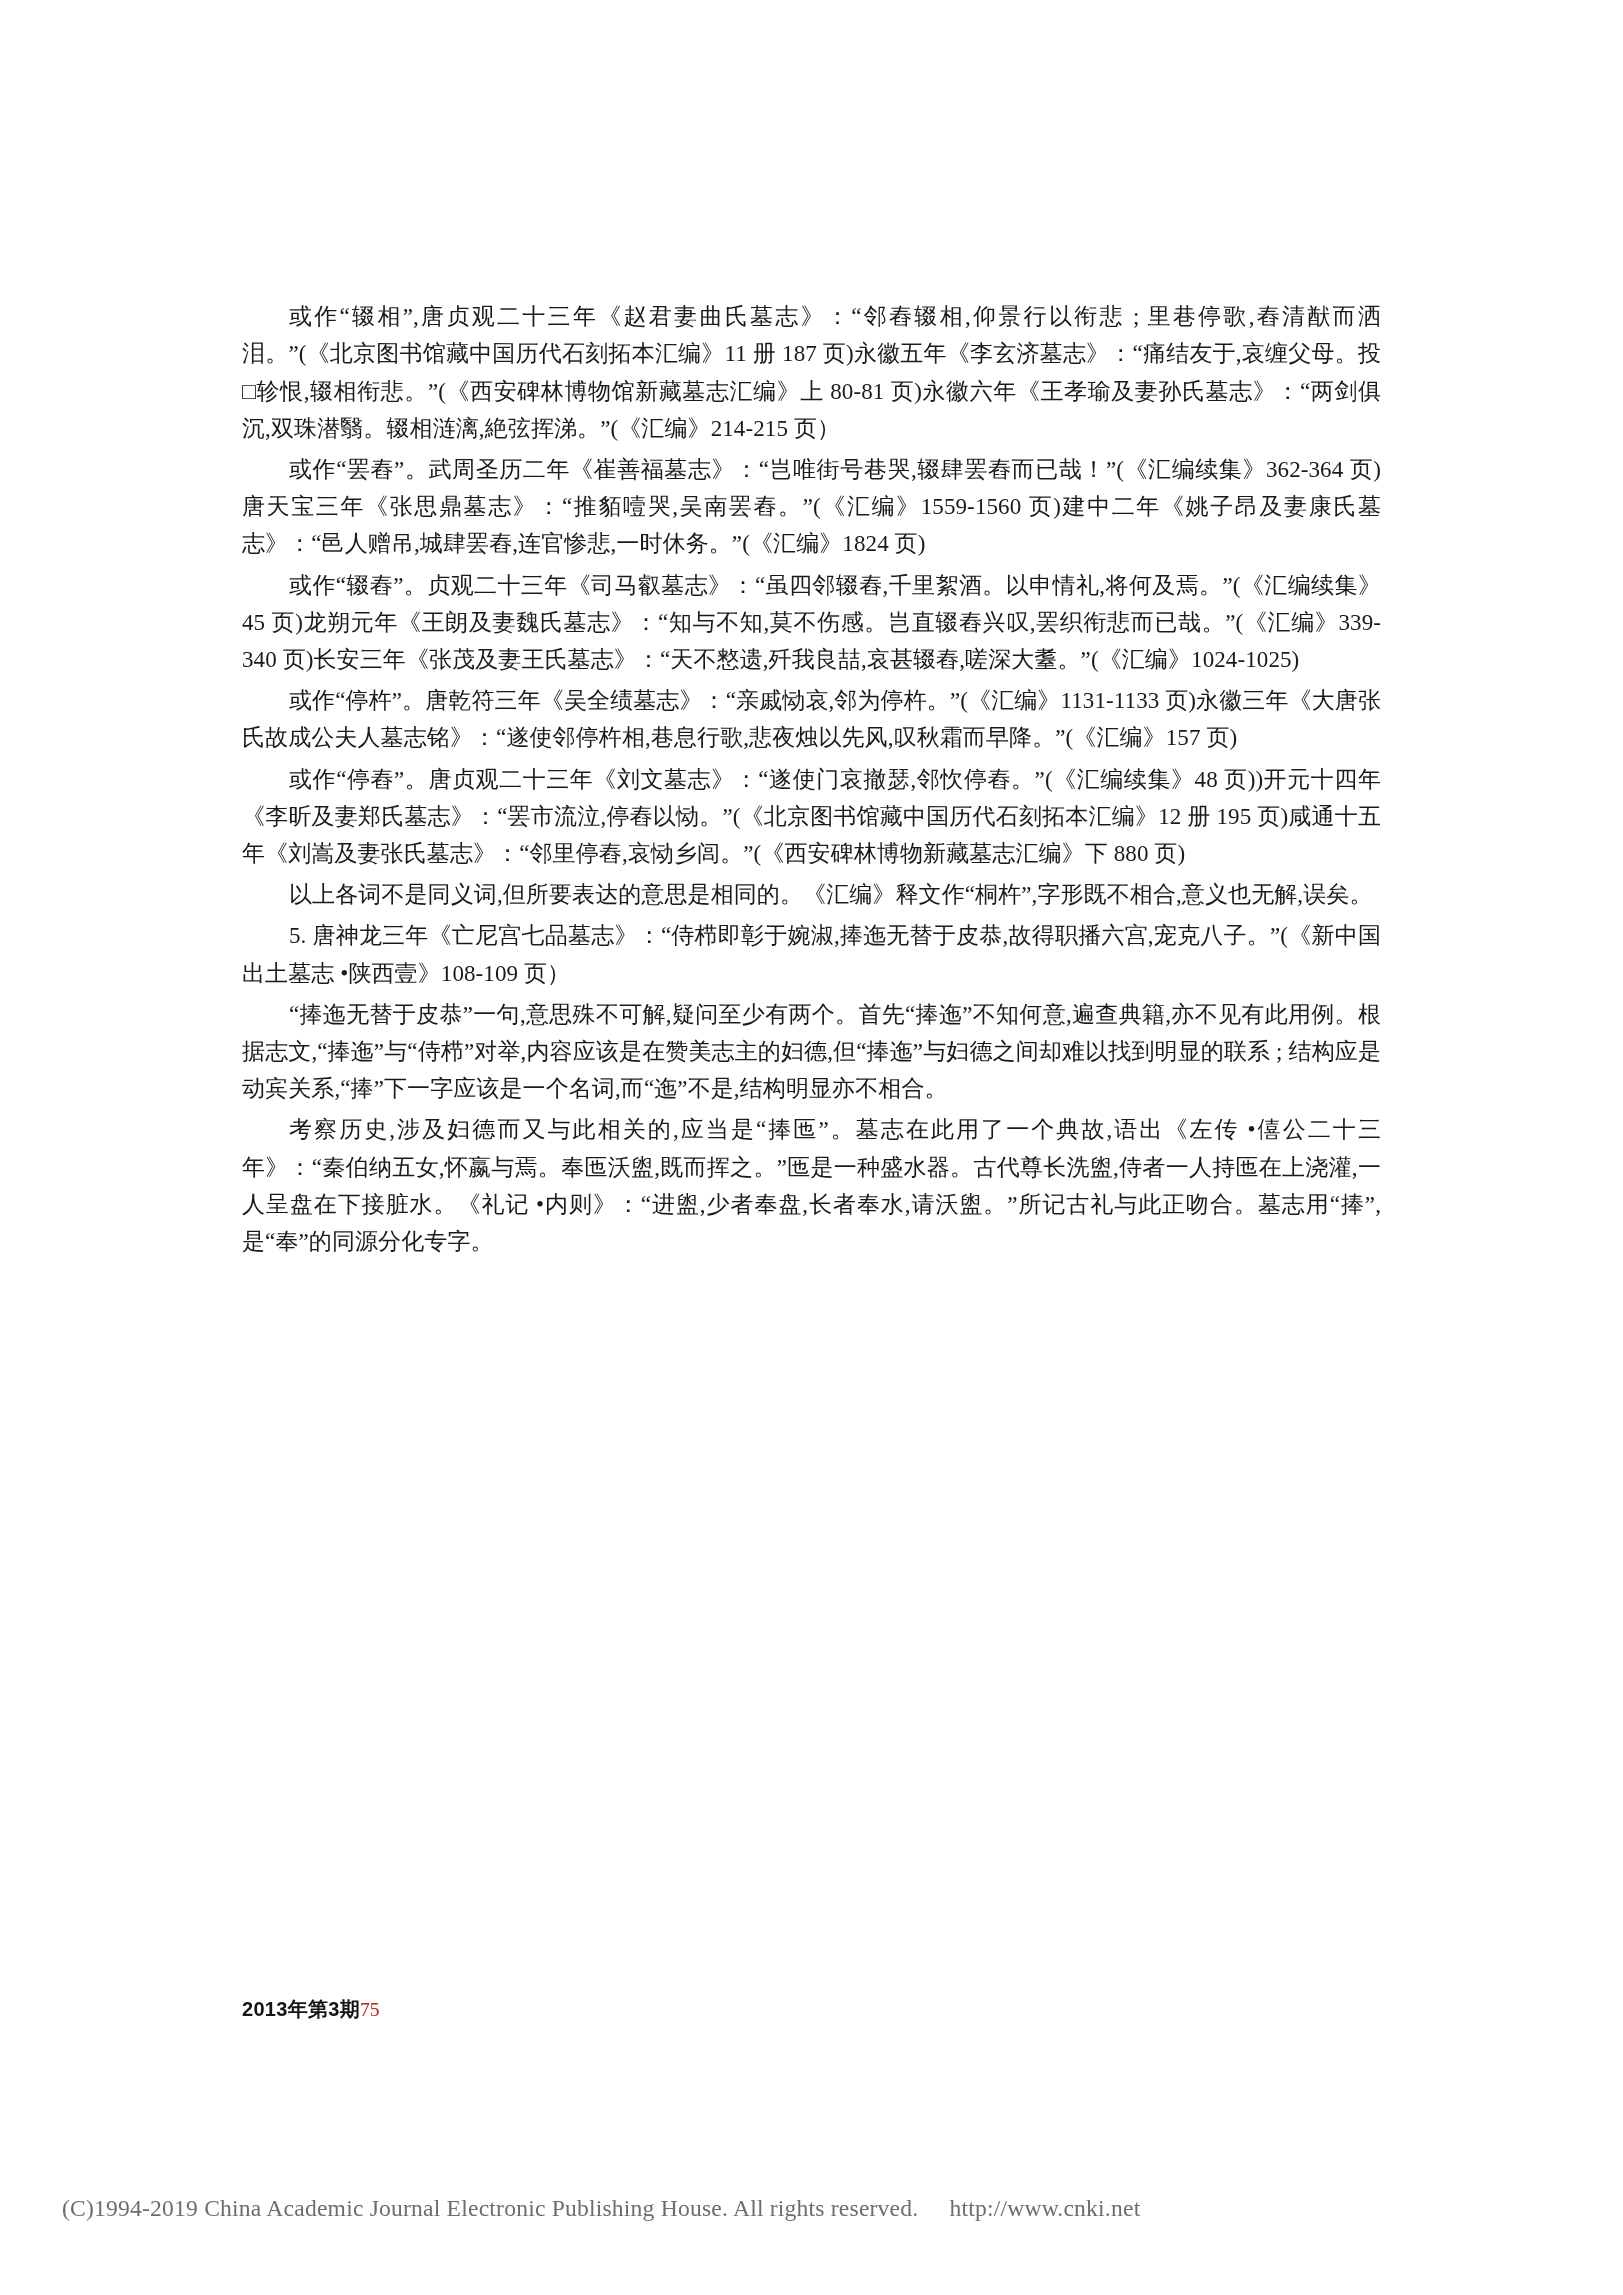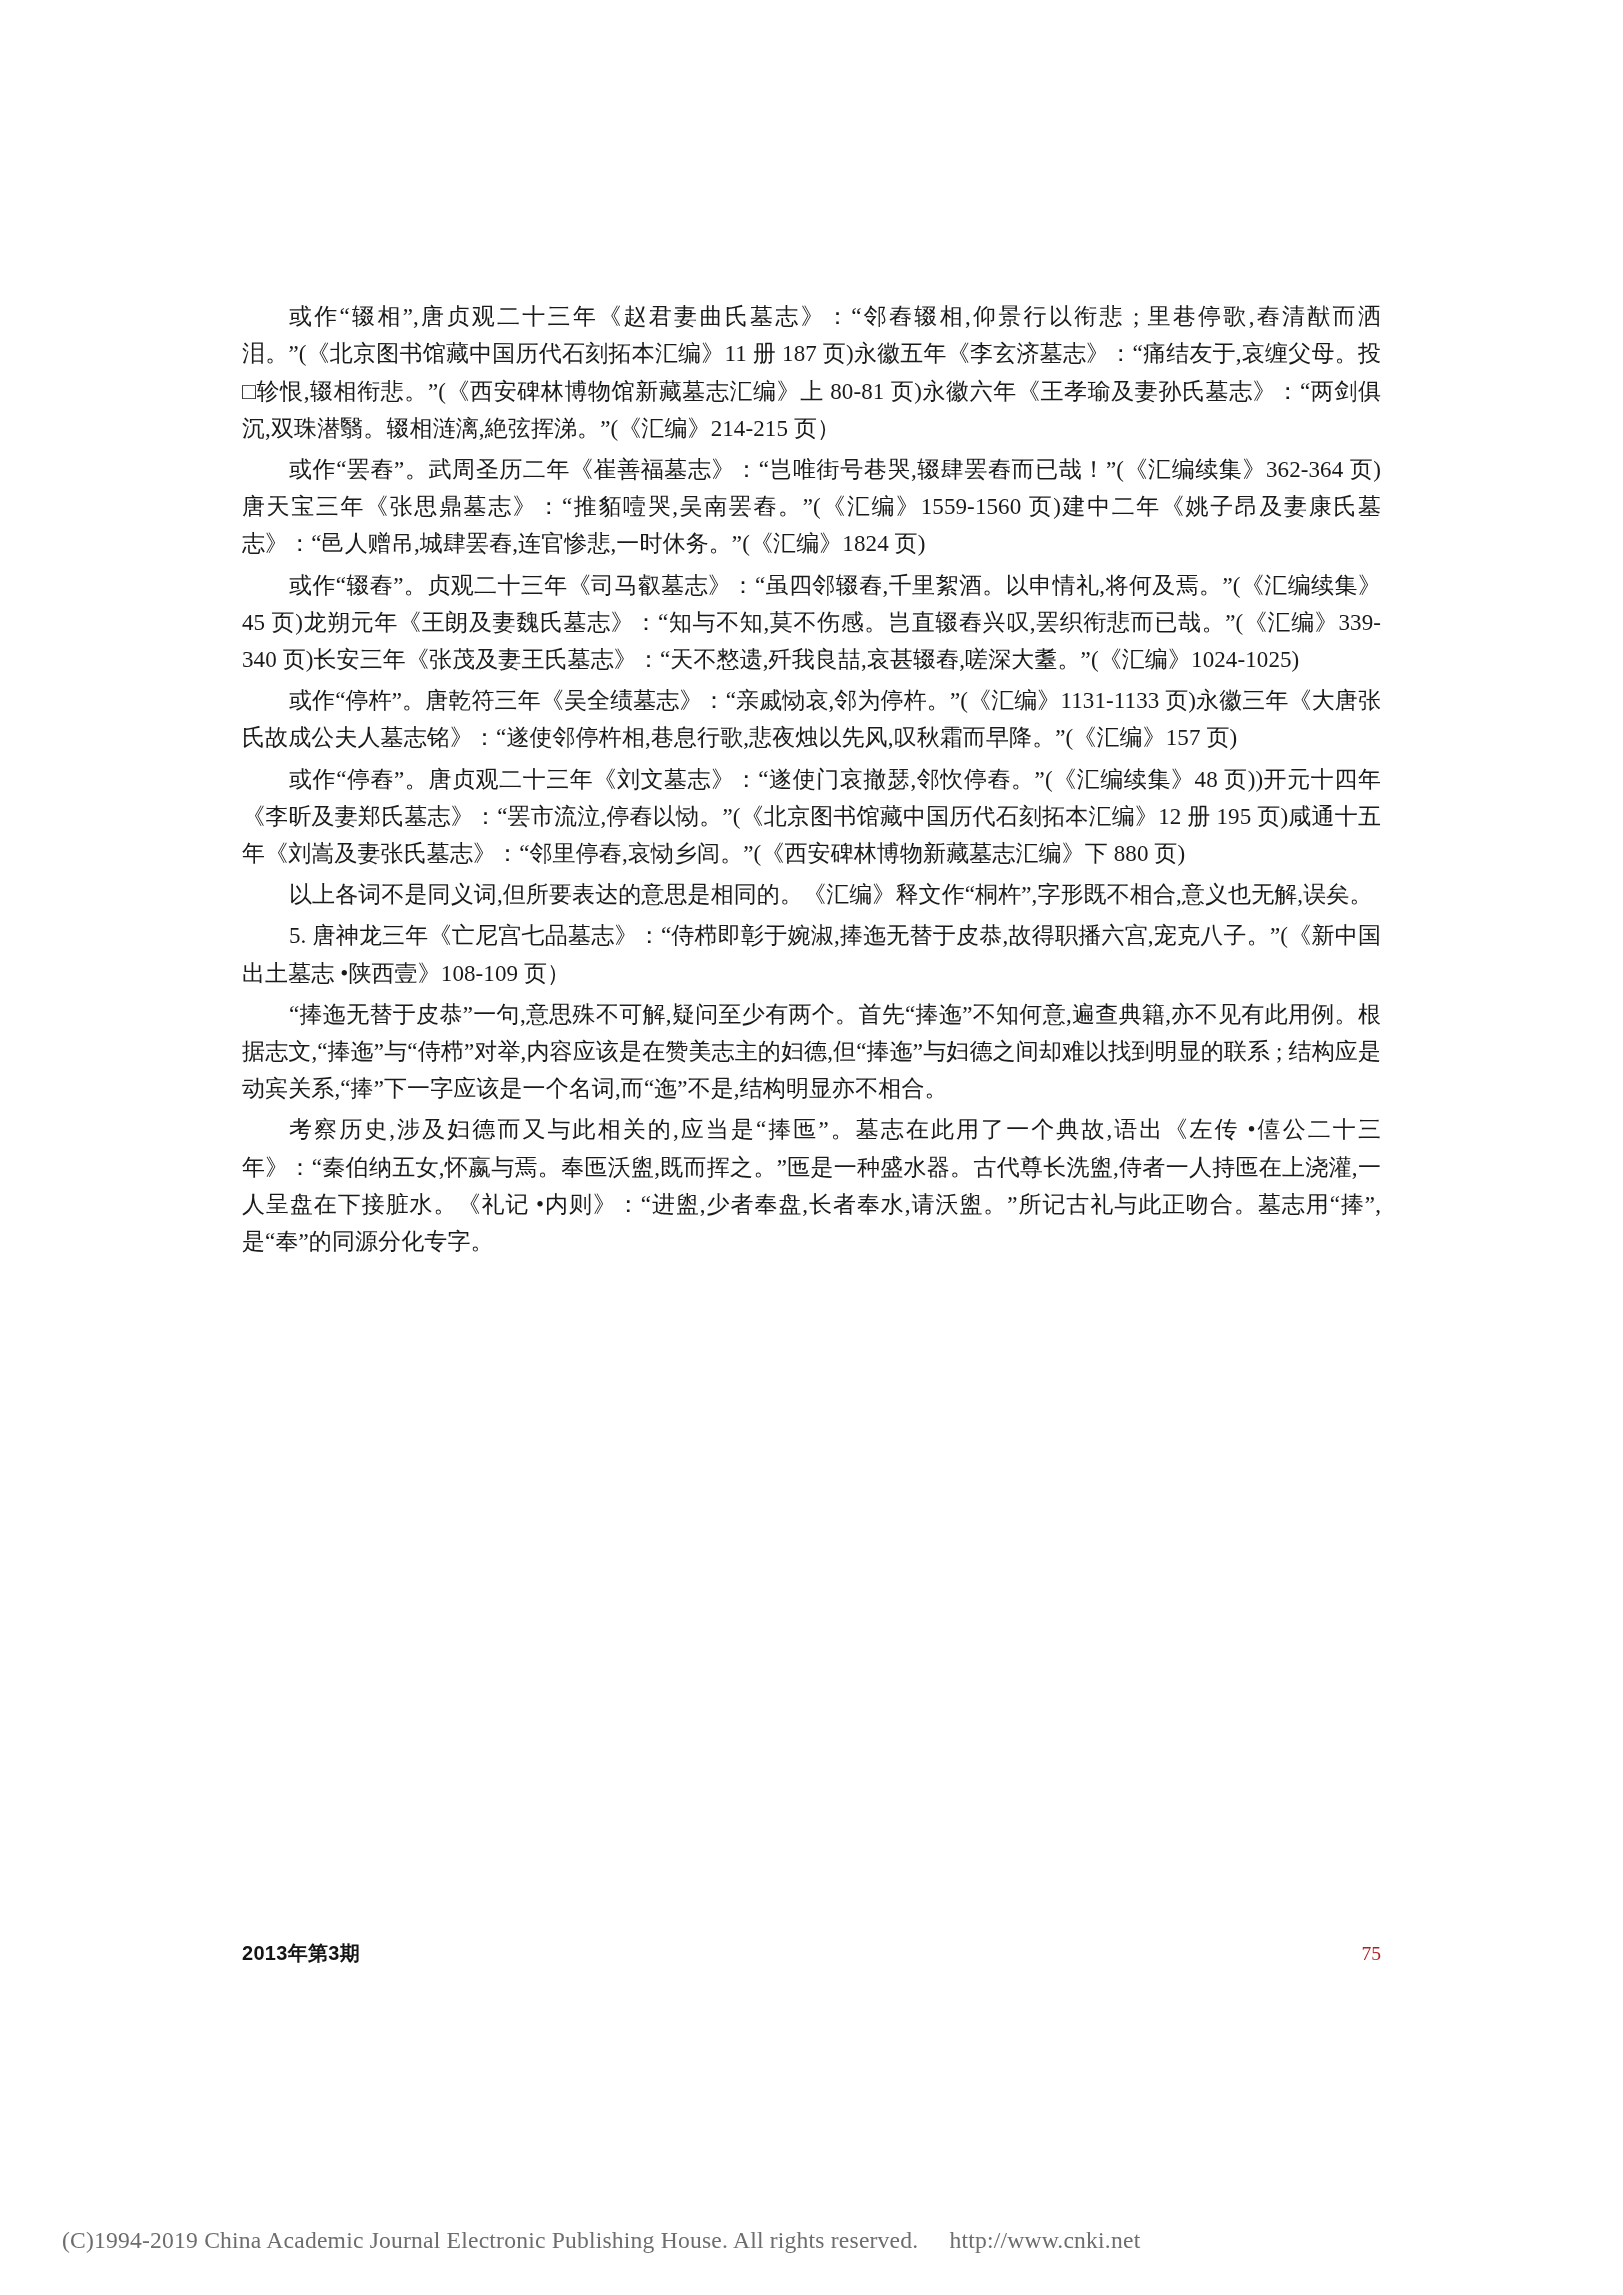--- a/index.html
+++ b/index.html
@@ -34,24 +34,23 @@
     line-height: 1.62;
     text-align: justify;
     text-justify: inter-ideograph;
     text-indent: 47px;
     letter-spacing: 0.1px;
     font-family: "Liberation Serif", "DejaVu Serif", serif;
   }
   .footer {
     position: absolute;
     left: 242px;
-    top: 1940px;
+    top: 1996px;
     width: 1139px;
     display: flex;
-    justify-content: space-between;
     align-items: baseline;
   }
   .footer-left {
     font-size: 20px;
     font-weight: bold;
     font-family: "Liberation Sans", sans-serif;
     color: #141414;
     letter-spacing: 0.3px;
   }
   .footer-right {
@@ -62,21 +61,20 @@
   .copyright {
     position: absolute;
     left: 62px;
     top: 2195px;
     width: 1498px;
     font-family: "Liberation Serif", serif;
     font-size: 23.6px;
     color: #6d6d6d;
     letter-spacing: 0.2px;
     white-space: nowrap;
-    margin-top: 32px;
   }
   .copyright .url {
     margin-left: 31px;
   }
 </style>
 </head>
 <body>
 
 <div class="page">
 

